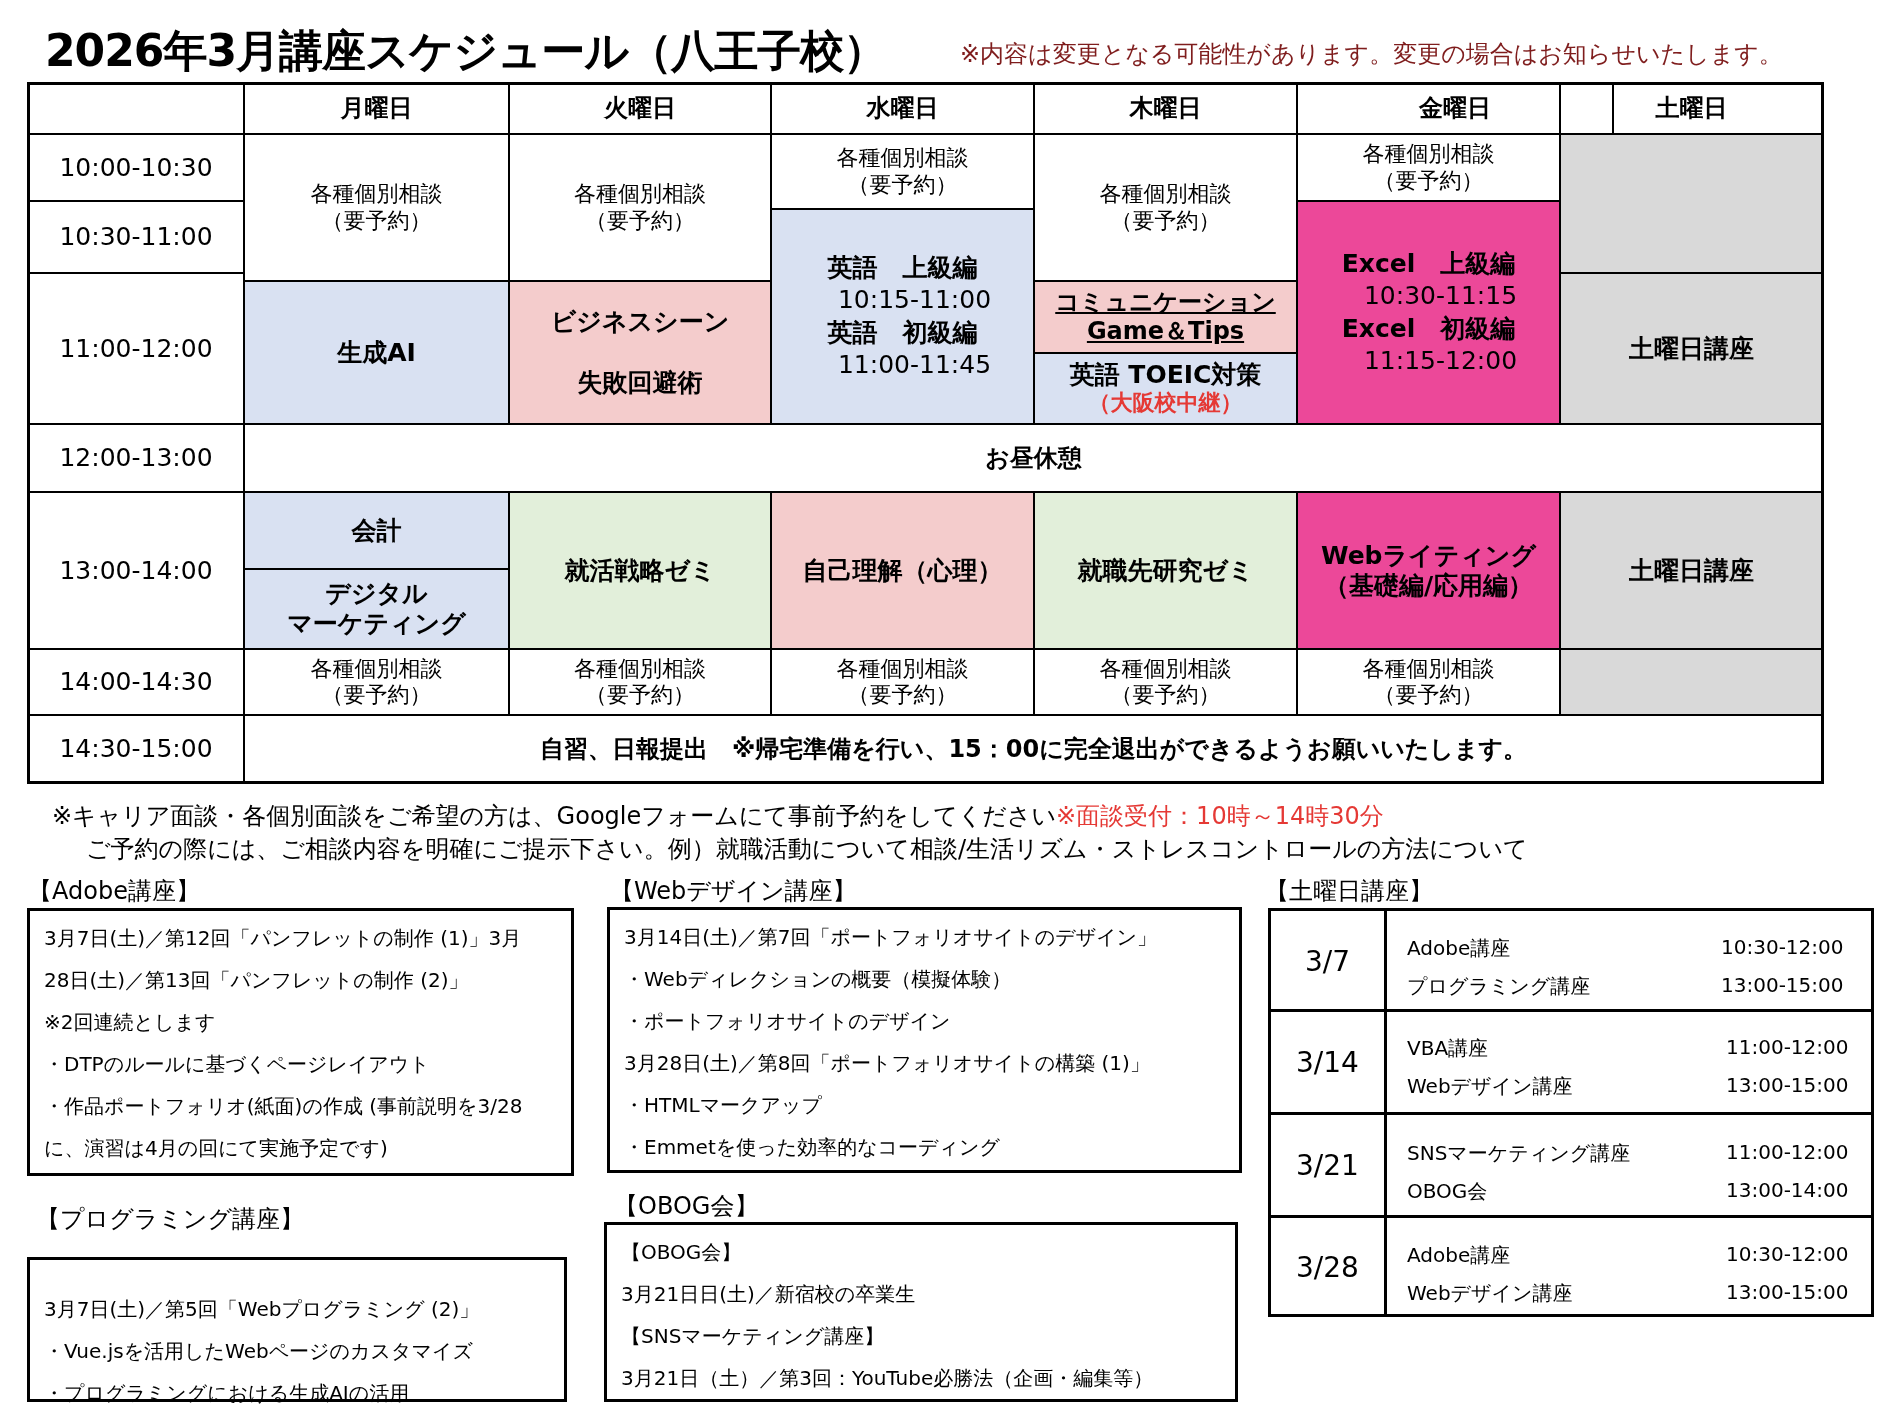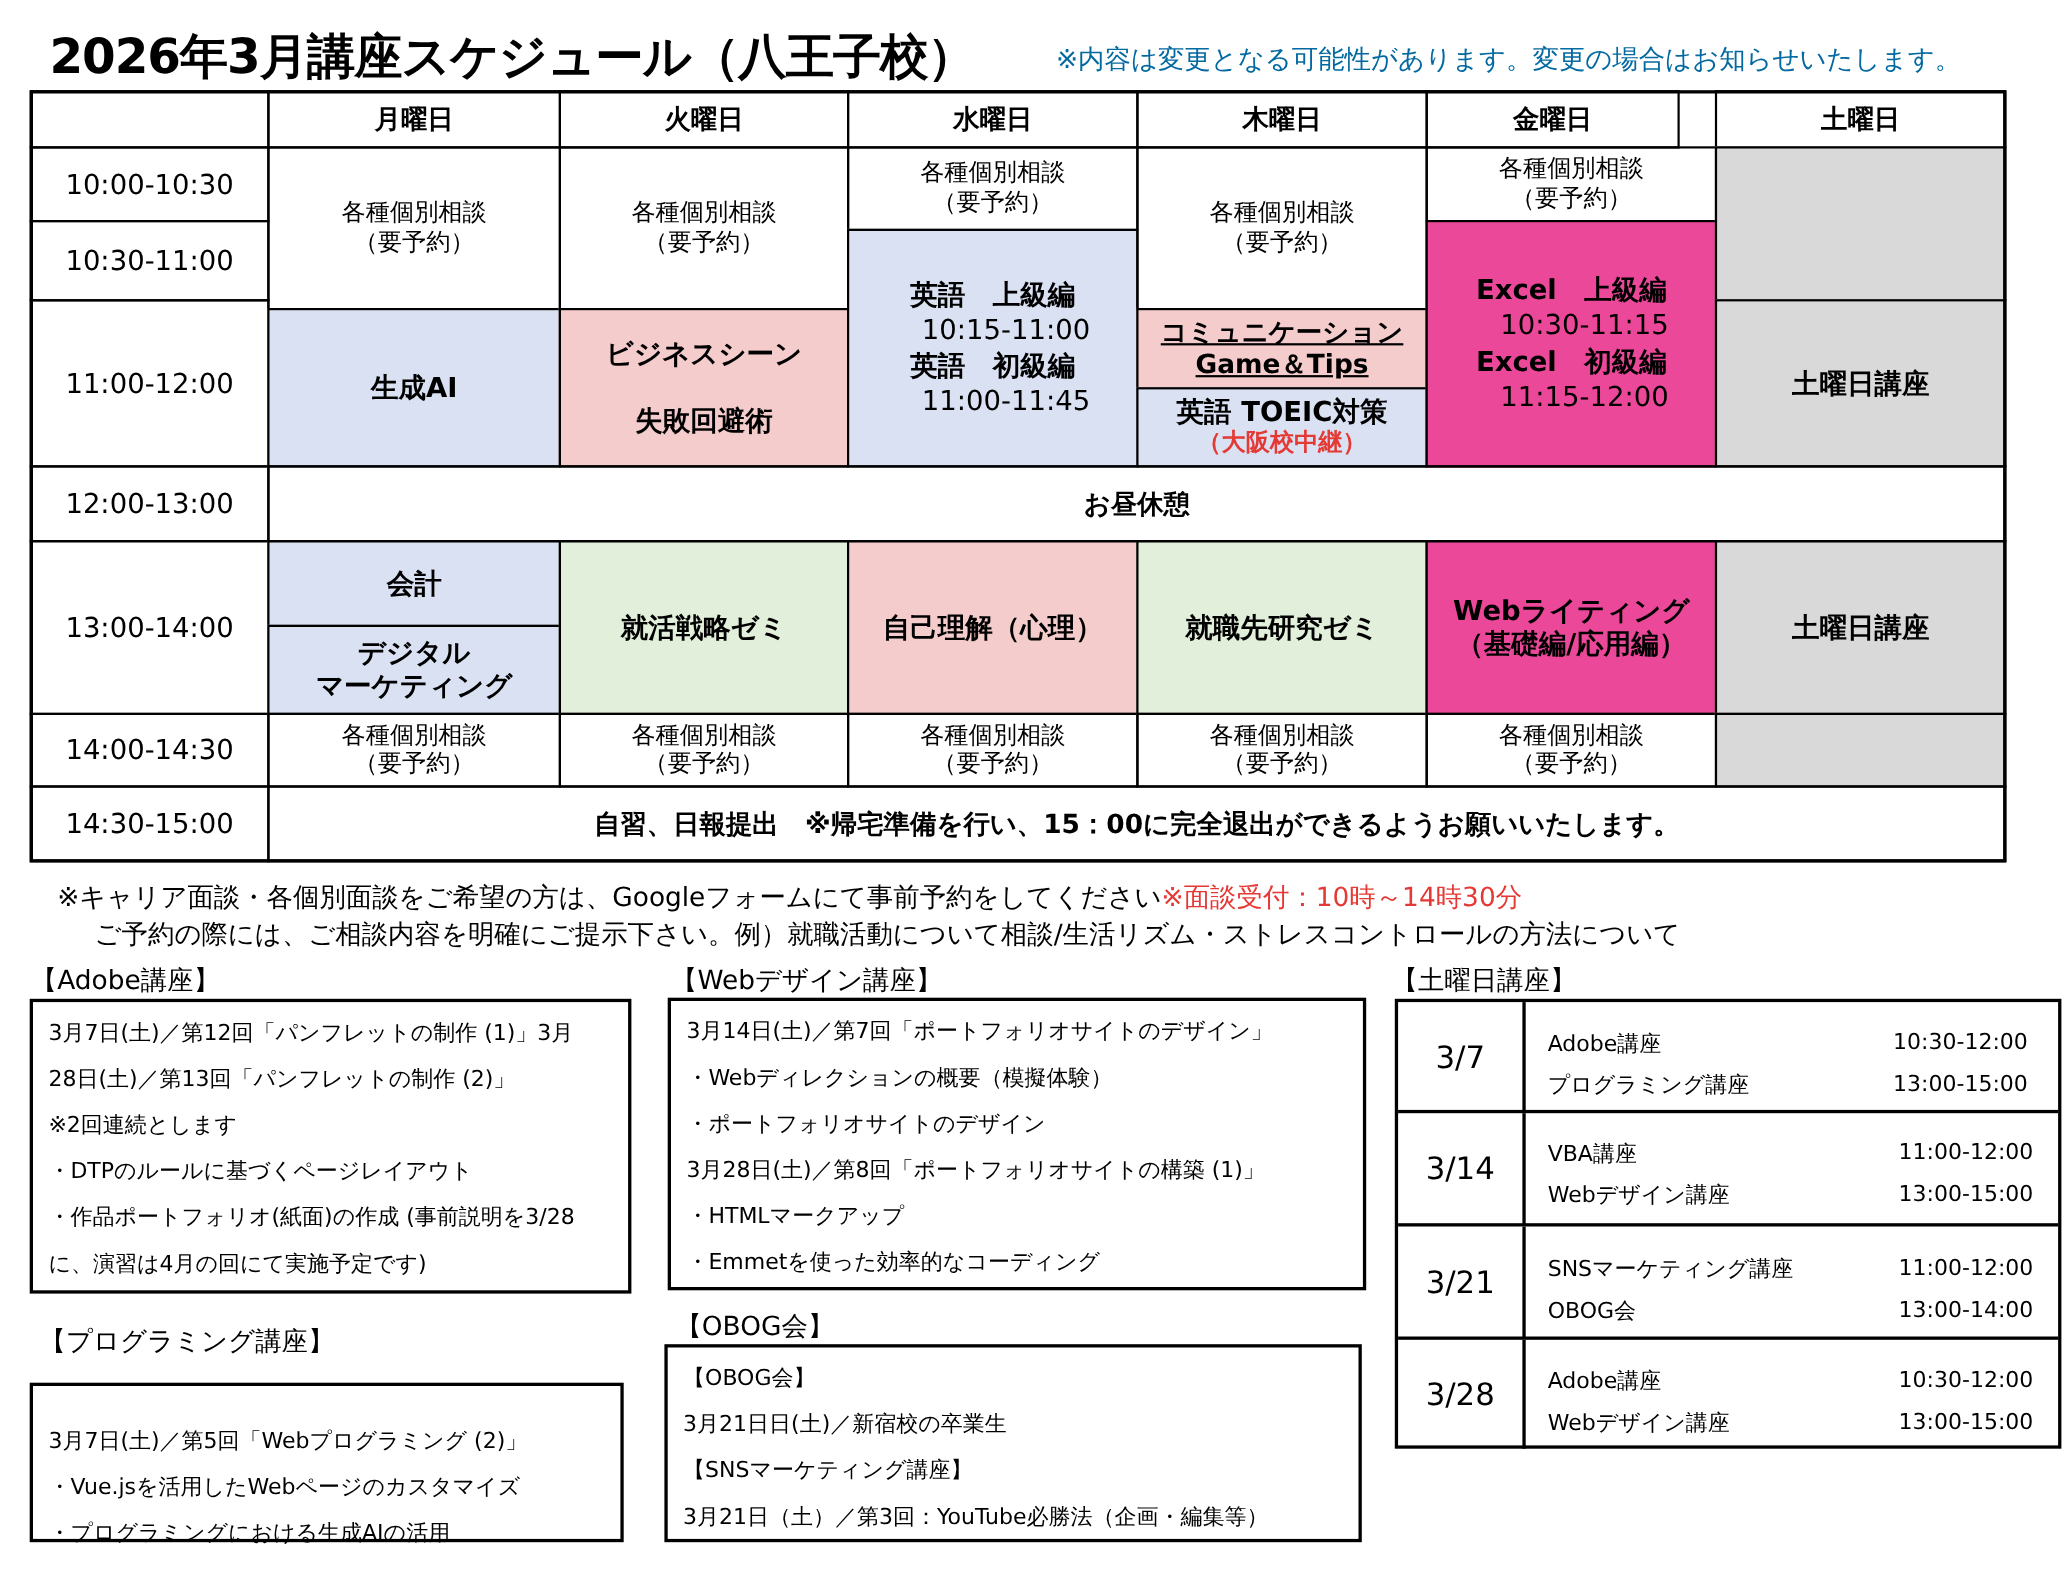--- a/index.html
+++ b/index.html
@@ -1,20 +1,20 @@
 <!DOCTYPE html>
 <html><head>
 <meta charset="utf-8">
 <style>
   html, body { margin:0; padding:0; background:#ffffff; }
   body { width:1884px; height:1428px; position:relative; overflow:hidden;
          font-family:"DejaVu Sans", "Liberation Sans", sans-serif; color:#000; }
   .abs { position:absolute; box-sizing:border-box; }
   .title { left:45px; top:22px; font-size:44px; font-weight:bold; letter-spacing:-1px; white-space:nowrap; }
-  .notice { left:960px; top:38px; font-size:24px; color:#0369a1; white-space:nowrap; }
+  .notice { left:960px; top:38px; font-size:24px; color:#7f1d1d; white-space:nowrap; }
 
   
   .cell { position:absolute; box-sizing:border-box; border:2px solid #000;
           display:flex; flex-direction:column; align-items:center; justify-content:center;
           text-align:center; line-height:1.2; }
   .grid-frame { position:absolute; left:27px; top:82px; width:1797px; height:702px;
                 border:3px solid #000; box-sizing:border-box; pointer-events:none; }
   .hdr { font-weight:bold; font-size:24px; }
   .time { font-size:25px; }
   .consult { font-size:22px; }
@@ -46,21 +46,21 @@
 <div class="abs title">2026年3月講座スケジュール（八王子校）</div>
 <div class="abs notice">※内容は変更となる可能性があります。変更の場合はお知らせいたします。</div>
 
 <div>
 
   <div class="cell" style="left:27px;top:82px;width:218px;height:53px;"></div>
   <div class="cell hdr" style="left:243px;top:82px;width:267px;height:53px;">月曜日</div>
   <div class="cell hdr" style="left:508px;top:82px;width:264px;height:53px;">火曜日</div>
   <div class="cell hdr" style="left:770px;top:82px;width:265px;height:53px;">水曜日</div>
   <div class="cell hdr" style="left:1033px;top:82px;width:265px;height:53px;">木曜日</div>
-  <div class="cell hdr" style="left:1296px;top:82px;width:231px;height:53px;">金曜日</div>
+  <div class="cell hdr" style="left:1296px;top:82px;width:318px;height:53px;">金曜日</div>
   <div class="cell hdr" style="left:1559px;top:82px;width:265px;height:53px;">土曜日</div>
 
   <div class="cell time" style="left:27px;top:133px;width:218px;height:69px;">10:00-10:30</div>
   <div class="cell time" style="left:27px;top:200px;width:218px;height:74px;">10:30-11:00</div>
   <div class="cell time" style="left:27px;top:272px;width:218px;height:153px;">11:00-12:00</div>
   <div class="cell time" style="left:27px;top:423px;width:218px;height:70px;">12:00-13:00</div>
   <div class="cell time" style="left:27px;top:491px;width:218px;height:159px;">13:00-14:00</div>
   <div class="cell time" style="left:27px;top:648px;width:218px;height:68px;">14:00-14:30</div>
   <div class="cell time" style="left:27px;top:714px;width:218px;height:70px;">14:30-15:00</div>
 

